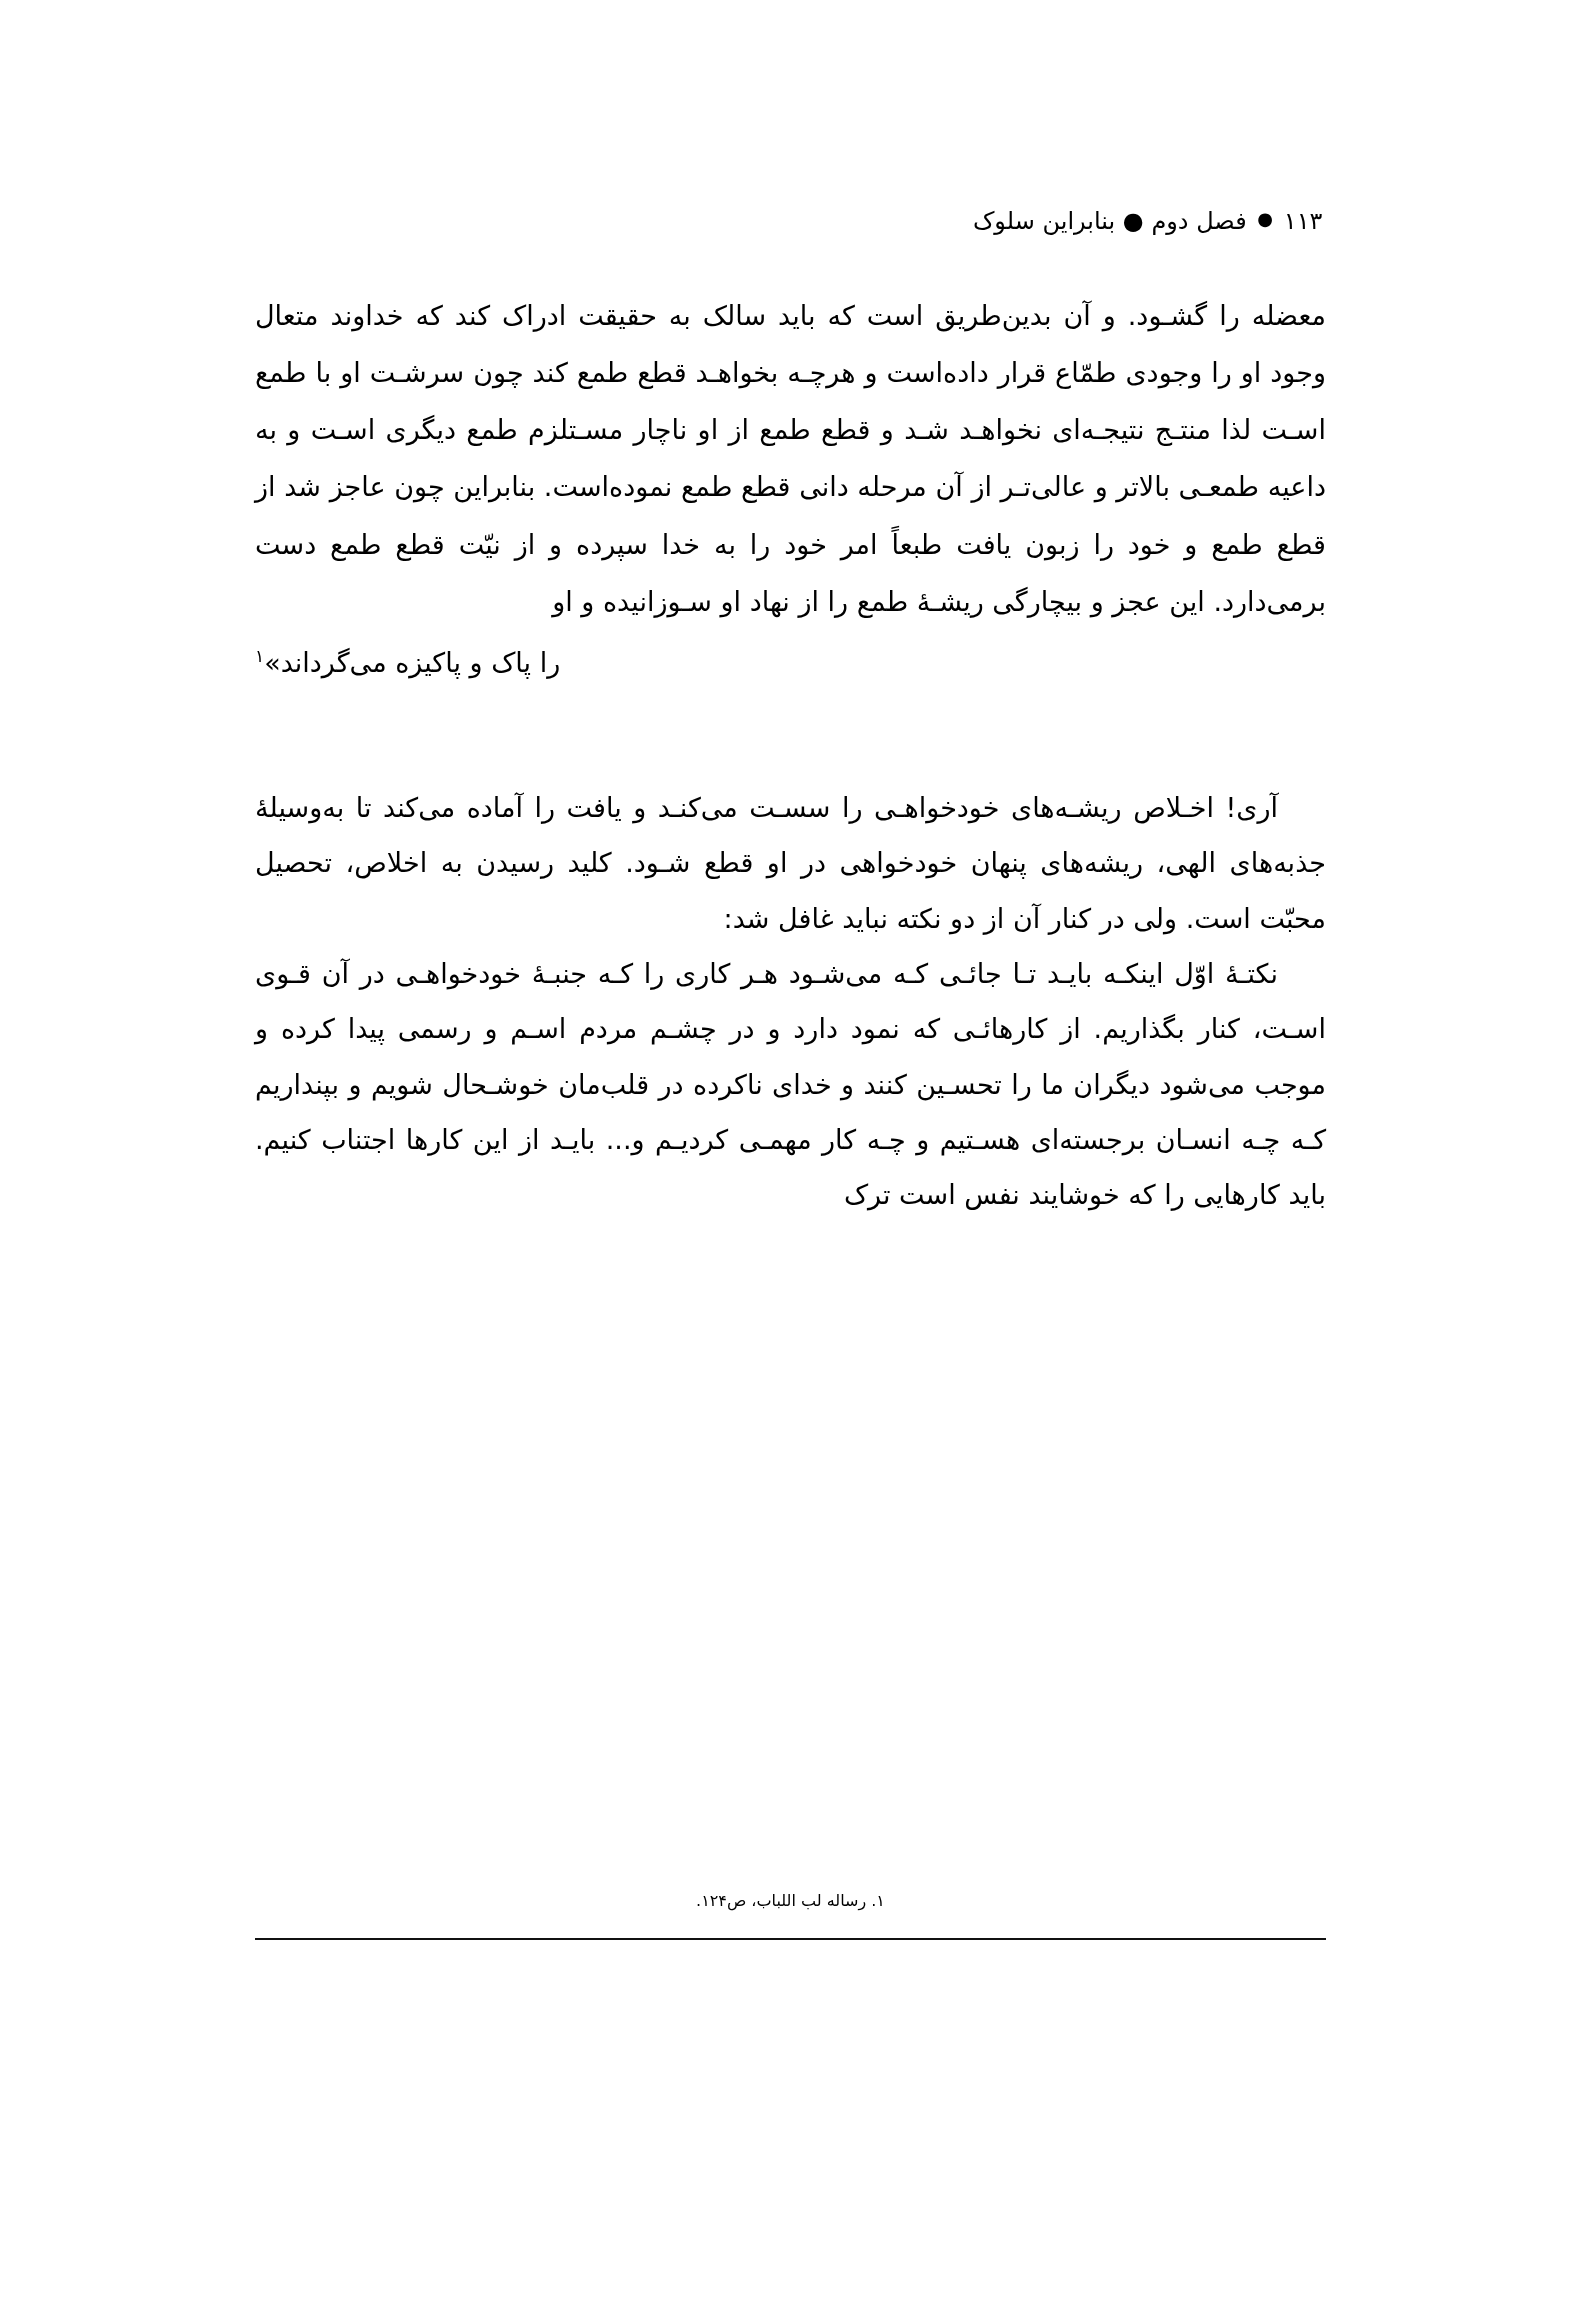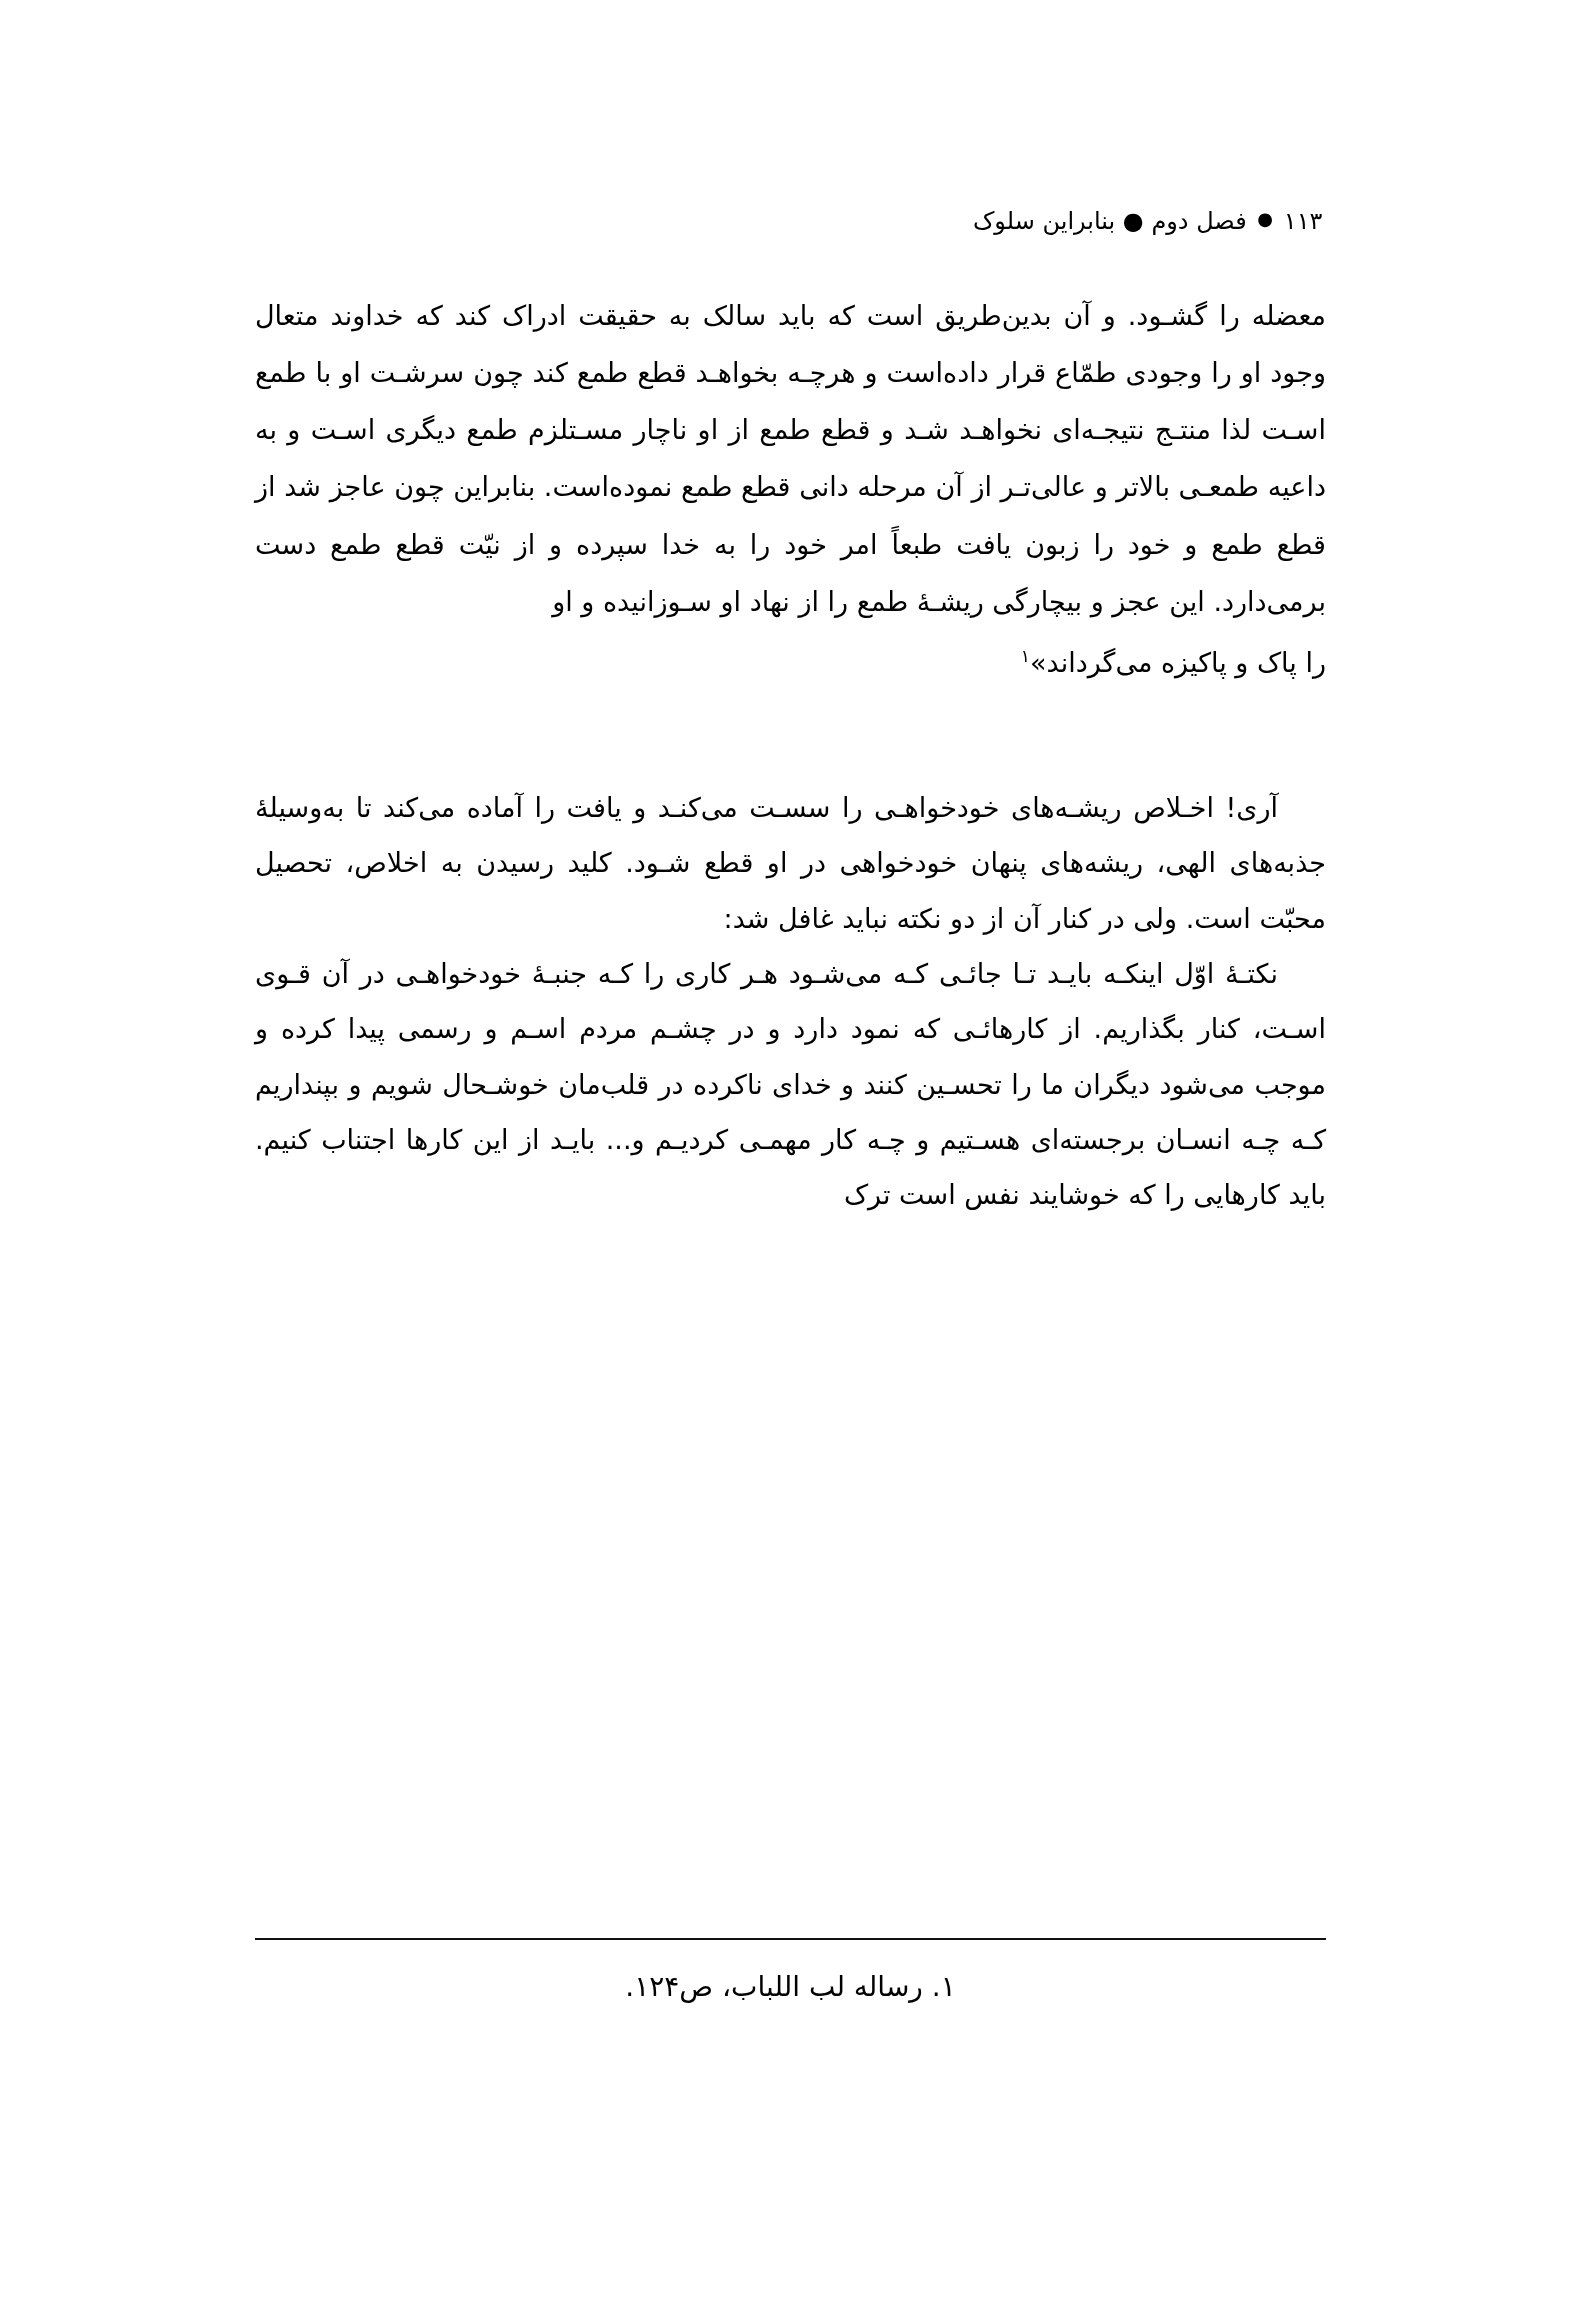--- a/index.html
+++ b/index.html
@@ -64,39 +64,39 @@
   }
   .quote-par {
     font-size: 27px;
     line-height: 2.12;
     text-align: justify;
     direction: rtl;
     margin: 0;
   }
   .quote-par .lastline {
     display: block;
-    text-align: right;
+    text-align: left;
     margin-top: 3.6px;
   }
   .gap-lg { height: 89px; }
   .par-indent { text-indent: 48px; }
   .footnote-rule {
     position: absolute;
     left: 255px;
     top: 1938px;
     width: 1071px;
     height: 1.8px;
     background: #111;
   }
   .footnote {
     position: absolute;
     left: 255px;
-    top: 1963px;
+    top: 1887px;
     width: 1071px;
-    font-size: 28px;
+    font-size: 16px;
     line-height: 1.7;
     direction: rtl;
     text-align: center;
   }
   sup.fn {
     font-size: 17px;
     vertical-align: super;
     line-height: 0;
   }
 </style>

